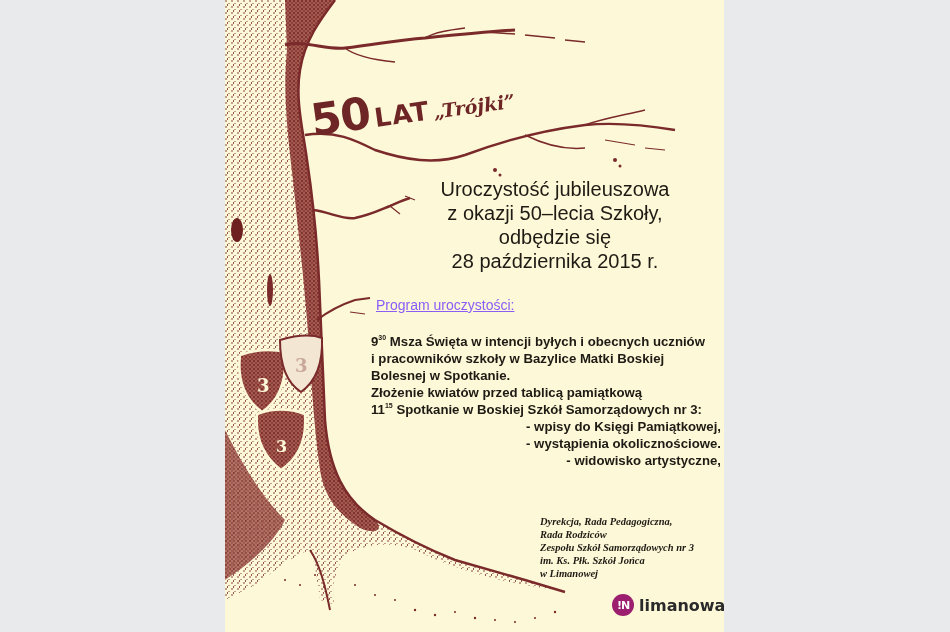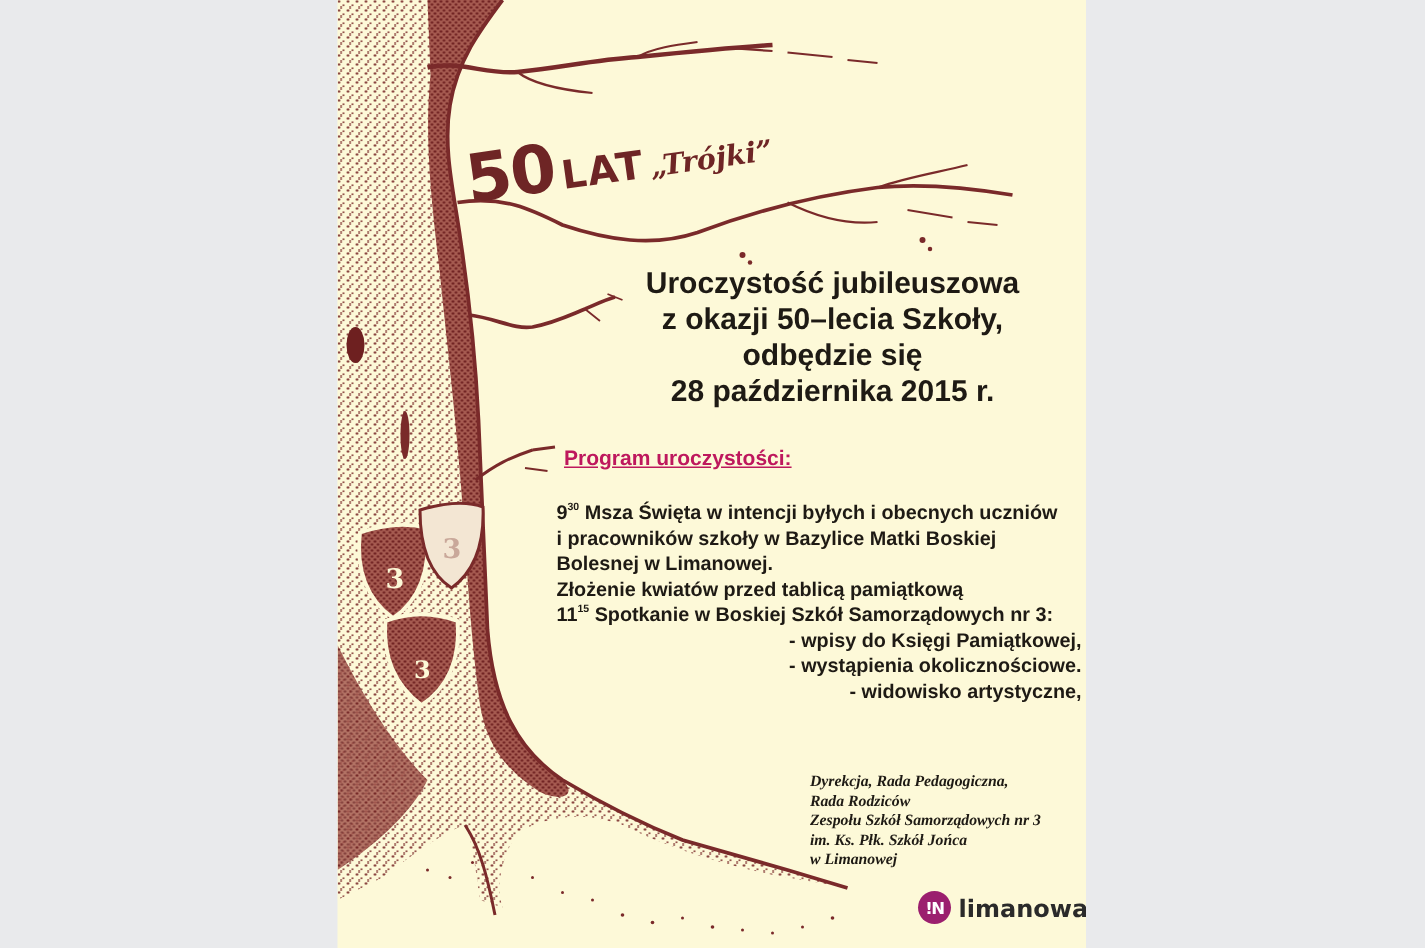--- a/index.html
+++ b/index.html
@@ -34,27 +34,27 @@
     }
     .jubilee-title .name {
       font-family: "DejaVu Serif", serif;
       font-style: italic; font-weight: bold; font-size: 19px; margin-left: 4px;
     }
 
     .headline {
       position: absolute; left: 170px; top: 177px; width: 320px;
       text-align: center;
       color: #1e1a14;
-      font-weight: bold; font-size: 20px; line-height: 24px;
+      font-weight: normal; font-size: 20px; line-height: 24px;
     }
     .headline div { white-space: nowrap; }
 
     .program-heading {
       position: absolute; left: 151px; top: 297px;
-      color: #be185d; font-weight: bold; font-size: 14px;
+      color: #8b5cf6; font-weight: normal; font-size: 14px;
       text-decoration: underline;
     }
 
     .program {
       position: absolute; left: 146px; top: 333px; width: 350px;
       color: #1e1a14; font-weight: bold; font-size: 13.2px; line-height: 17px;
     }
     .program .line { white-space: nowrap; }
     .program .indent { padding-left: 8px; text-align: right; }
     .program sup { font-size: 7px; vertical-align: 6px; line-height: 0; }
@@ -174,21 +174,21 @@
   </div>
 
   <div class="program-heading">Program uroczystości:</div>
 
   <div class="program">
     <div class="line">
       <span>9</span><sup>30</sup>
       <span>Msza Święta w intencji byłych i obecnych uczniów</span>
     </div>
     <div class="line">i pracowników szkoły w Bazylice Matki Boskiej</div>
-    <div class="line">Bolesnej w Limanowej.</div>
+    <div class="line">Bolesnej w Spotkanie.</div>
     <div class="line">Złożenie kwiatów przed tablicą pamiątkową</div>
     <div class="line">
       <span>11</span><sup>15</sup>
       <span>Spotkanie w Boskiej Szkół Samorządowych nr 3:</span>
     </div>
     <div class="line indent">- wpisy do Księgi Pamiątkowej,</div>
     <div class="line indent">- wystąpienia okolicznościowe.</div>
     <div class="line indent">- widowisko artystyczne,</div>
   </div>
 

